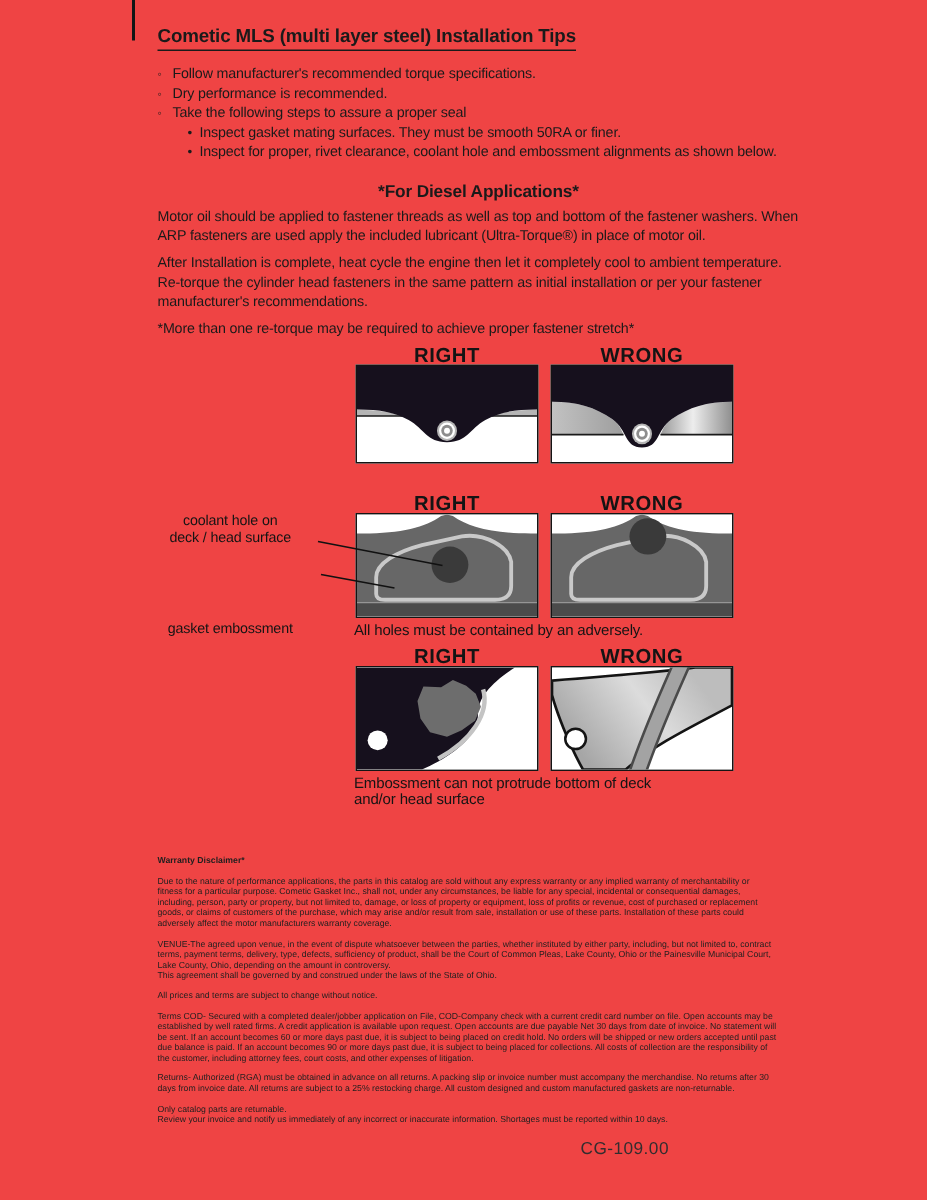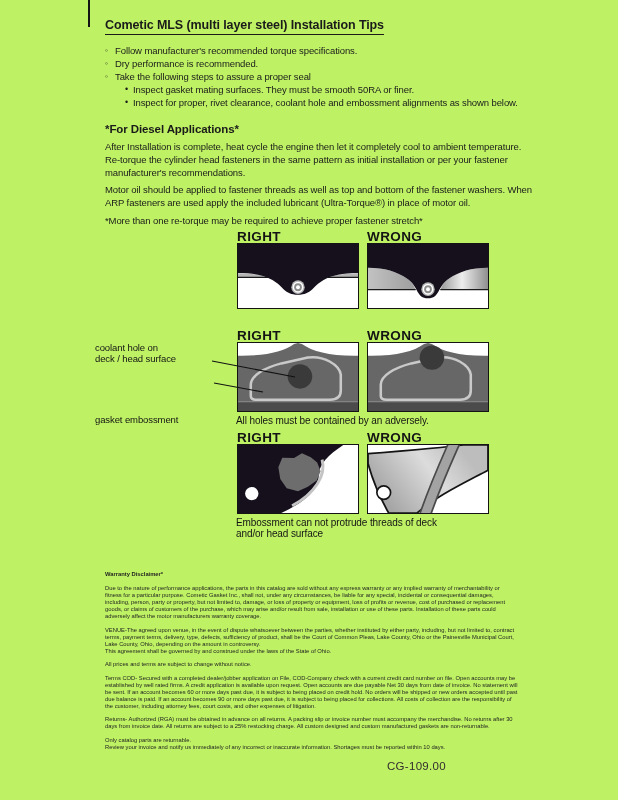--- a/index.html
+++ b/index.html
@@ -1,46 +1,46 @@
 <!DOCTYPE html>
 <html><head>
 <meta charset="utf-8">
 <style>
   html,body{margin:0;padding:0;background:#ffffff;}
   .page{
-    position:relative;width:618px;height:800px;background:#bef264;overflow:hidden;
+    position:relative;width:618px;height:800px;background:#ef4444;overflow:hidden;
     font-family:"Liberation Sans", sans-serif;color:#1a1a1a;
   }
   .crop-mark{position:absolute;left:88px;top:0;width:1.6px;height:27px;background:#141414;}
 
   
   .intro{position:absolute;left:105px;top:15px;width:428px;}
   .title{
     display:inline-block;margin:0 0 9px 0;font-size:12.5px;font-weight:bold;
     border-bottom:1.4px solid #1a1a1a;padding-bottom:1.5px;letter-spacing:-0.1px;
   }
   .bullet{display:flex;font-size:9.5px;line-height:13px;letter-spacing:-0.1px;}
   .bullet .mk{width:10px;flex:0 0 10px;text-align:left;font-size:8px;line-height:13px;}
   .sub{padding-left:20px;}
   .sub .mk{width:8px;flex:0 0 8px;font-size:9px;}
-  .diesel-h{font-size:11.5px;font-weight:bold;margin:14px 0 0 0;letter-spacing:-0.1px;}
+  .diesel-h{font-size:11.5px;font-weight:bold;margin:14px 0 0 0;letter-spacing:-0.1px;text-align:center;}
   .para{font-size:9.5px;line-height:13px;margin:5px 0 0 0;letter-spacing:-0.1px;}
   .para.first{margin-top:4px;}
 
   
-  .dg-label{position:absolute;width:122px;font-size:13.5px;font-weight:600;letter-spacing:0.4px;color:#141414;}
+  .dg-label{position:absolute;width:122px;text-align:center;font-size:13.5px;font-weight:600;letter-spacing:0.4px;color:#141414;}
   .dg-box{position:absolute;width:122px;border:1.6px solid #141414;box-sizing:border-box;background:#fff;}
   .dg-box svg{display:block;width:100%;height:100%;}
   .row1-label{top:229px;} .row1-box{top:243px;height:66px;}
   .row2-label{top:328px;} .row2-box{top:342px;height:70px;}
   .row3-label{top:430px;} .row3-box{top:444px;height:70px;}
   .col-l{left:237px;} .col-r{left:367px;}
   .dg-caption{position:absolute;left:236px;font-size:10px;line-height:11px;color:#141414;letter-spacing:-0.1px;}
   .cap1{top:313px;} .cap2{top:415px;} .cap3{top:517px;width:230px;}
-  .ann{position:absolute;left:95px;width:117px;text-align:left;font-size:9.5px;line-height:10.5px;color:#141414;letter-spacing:-0.1px;}
+  .ann{position:absolute;left:95px;width:117px;text-align:center;font-size:9.5px;line-height:10.5px;color:#141414;letter-spacing:-0.1px;}
   .ann1{top:343px;} .ann2{top:375px;margin-top:40px;}
   .ptr{position:absolute;left:205px;top:348px;z-index:5;}
 
   
   .legal{position:absolute;left:105px;top:571px;width:413px;font-size:5.8px;line-height:7px;color:#1f1f1f;}
   .legal .lh{font-weight:bold;margin:0 0 7px 0;}
   .legal p{margin:0 0 6.5px 0;}
   .legal p.tight{margin:0;}
 
   .footer-code{position:absolute;left:387px;top:760px;font-size:11.5px;letter-spacing:0.3px;color:#332d2f;}
@@ -70,22 +70,22 @@
     <div class="bullet sub">
       <span class="mk">•</span>
       <span>Inspect gasket mating surfaces.  They must be smooth 50RA or finer.</span>
     </div>
     <div class="bullet sub">
       <span class="mk">•</span>
       <span>Inspect for proper, rivet clearance, coolant hole and embossment alignments as shown below.</span>
     </div>
 
     <div class="diesel-h">*For Diesel Applications*</div>
+    <p class="para first">Motor oil should be applied to fastener threads as well as top and bottom of the fastener washers. When ARP fasteners are used apply the included lubricant (Ultra-Torque®) in place of motor oil.</p>
     <p class="para">After Installation is complete, heat cycle the engine then let it completely cool to ambient temperature. Re-torque the cylinder head fasteners in the same pattern as initial installation or per your fastener manufacturer's recommendations.</p>
-    <p class="para first">Motor oil should be applied to fastener threads as well as top and bottom of the fastener washers. When ARP fasteners are used apply the included lubricant (Ultra-Torque®) in place of motor oil.</p>
     <p class="para">*More than one re-torque may be required to achieve proper fastener stretch*</p>
   </div>
 
   <div class="dg-label row1-label col-l">RIGHT</div>
   <div class="dg-label row1-label col-r">WRONG</div>
 
   <div class="dg-box row1-box col-l">
     <svg viewBox="0 0 122 63" preserveAspectRatio="none">
       <rect width="122" height="63" fill="#ffffff"></rect>
       <path d="M0,28.7 C14,28.8 23,30.2 30.5,32.8 L0,32.8 Z" fill="#b5b5b5"></path>
@@ -187,21 +187,21 @@
       </defs>
       <rect width="122" height="70" fill="#ffffff"></rect>
       <path d="M0,9 C38,6 74,3 97,0 L122,0 L122,26 C96,40 69,53 50,70 L21,70 C11,52 3,30 0,19 Z" fill="url(#d3g)" stroke="#141414" stroke-width="1.8"></path>
       <path d="M89,-5 C79,18 68,42 57,75" fill="none" stroke="#4a4a4a" stroke-width="12.5"></path>
       <path d="M89,-5 C79,18 68,42 57,75" fill="none" stroke="#a3a3a3" stroke-width="9"></path>
       <circle cx="16" cy="49" r="7" fill="#ffffff" stroke="#141414" stroke-width="1.7"></circle>
     </svg>
   </div>
 
   <div class="dg-caption cap3">
-    <div>Embossment can not protrude threads of deck</div>
+    <div>Embossment can not protrude bottom of deck</div>
     <div>and/or head surface</div>
   </div>
 
   <div class="legal">
     <div class="lh">Warranty Disclaimer*</div>
     <p>Due to the nature of performance applications, the parts in this catalog are sold without any express warranty or any implied warranty of merchantability or fitness for a particular purpose.  Cometic Gasket Inc., shall not, under any circumstances, be liable for any special, incidental or consequential damages, including, person, party or property, but not limited to, damage, or loss of property or equipment, loss of profits or revenue, cost of purchased or replacement goods, or claims of customers of the purchase, which may arise and/or result from sale, installation or use of these parts.  Installation of these parts could adversely affect the motor manufacturers warranty coverage.</p>
     <p class="tight">VENUE-The agreed upon venue, in the event of dispute whatsoever between the parties, whether instituted by either party, including, but not limited to, contract terms, payment terms, delivery, type, defects, sufficiency of product, shall be the Court of Common Pleas, Lake County, Ohio or the Painesville Municipal Court, Lake County, Ohio, depending on the amount in controversy.</p>
     <p>This agreement shall be governed by and construed under the laws of the State of Ohio.</p>
     <p>All prices and terms are subject to change without notice.</p>
     <p>Terms COD- Secured with a completed dealer/jobber application on File, COD-Company check with a current credit card number on file.  Open accounts may be established by well rated firms.  A credit application is available upon request.  Open accounts are due payable Net 30 days from date of invoice.  No statement will be sent.  If an account becomes 60 or more days past due, it is subject to being placed on credit hold.  No orders will be shipped or new orders accepted until past due balance is paid.  If an account becomes 90 or more days past due, it is subject to being placed for collections.  All costs of collection are the responsibility of the customer, including attorney fees, court costs, and other expenses of litigation.</p>

